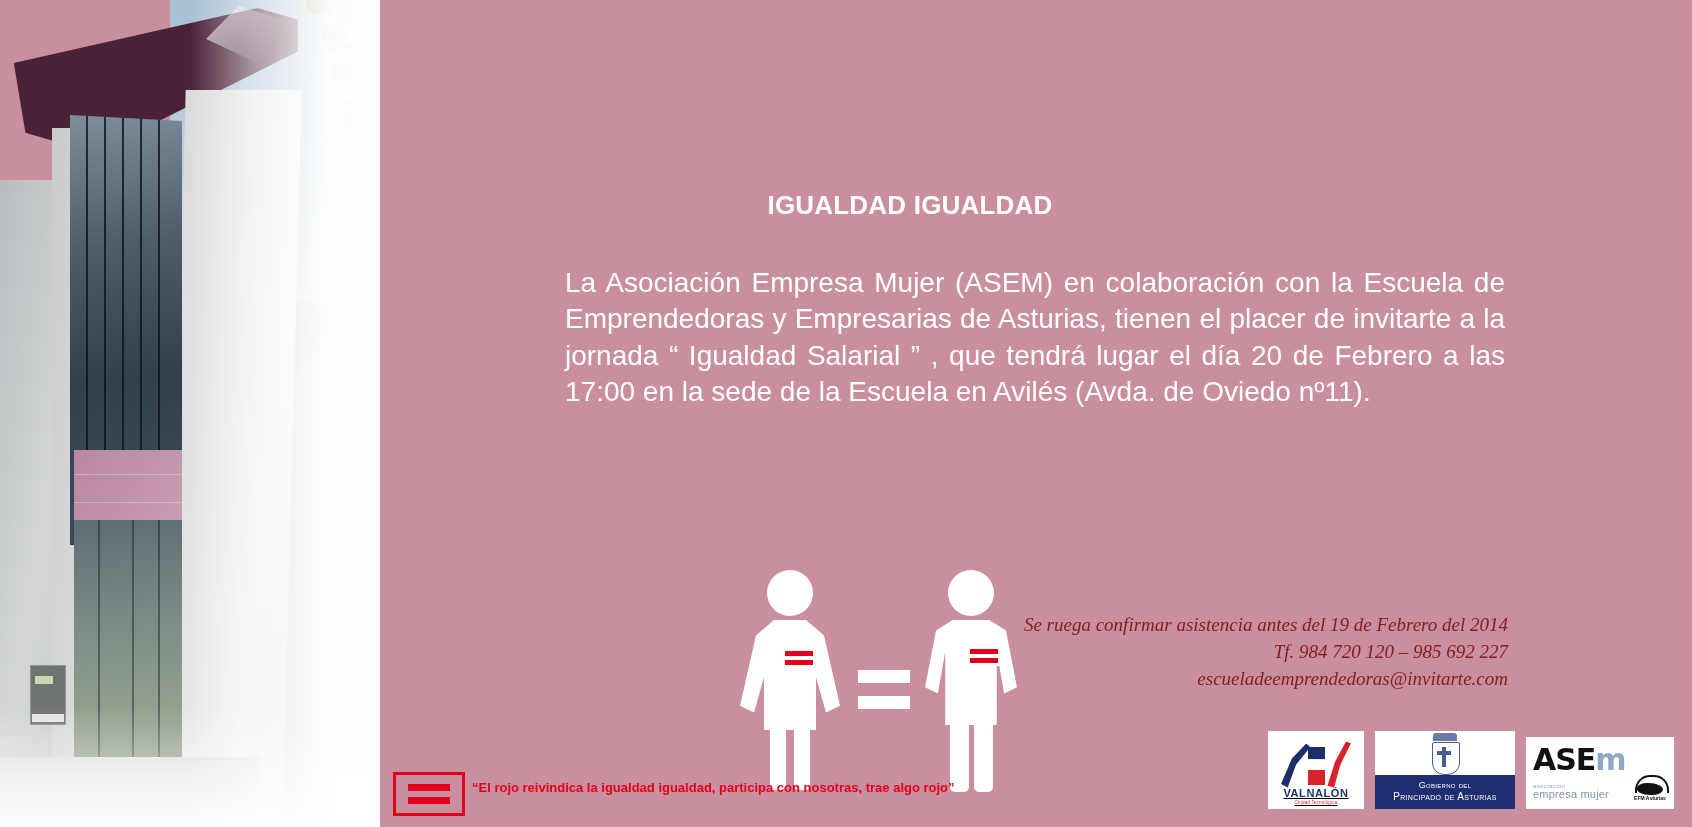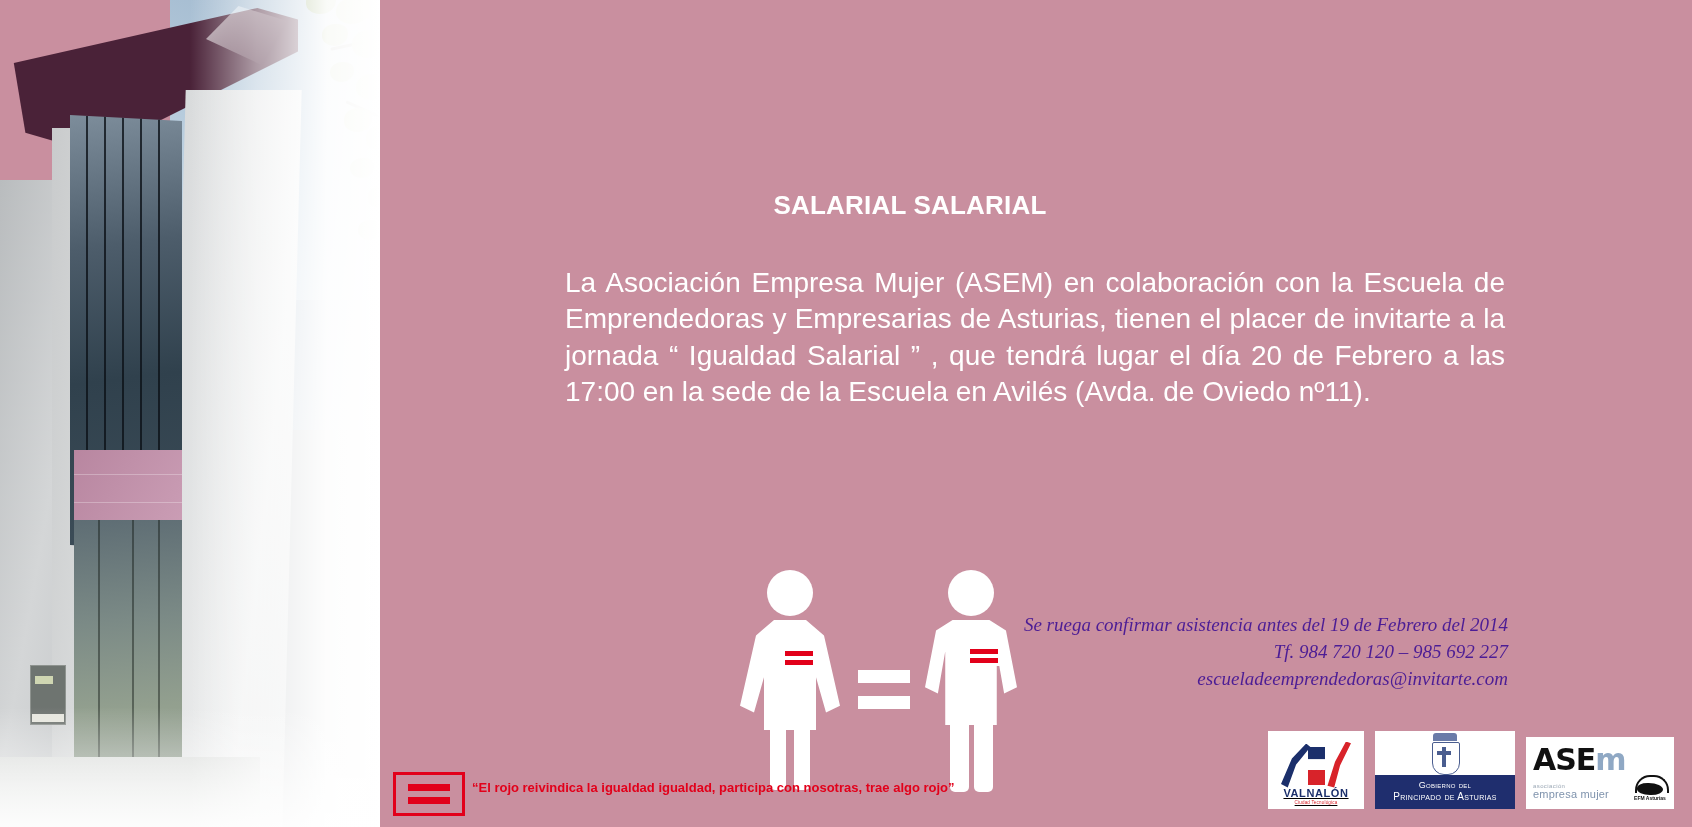--- a/index.html
+++ b/index.html
@@ -125,21 +125,21 @@
   }
   .body-text{
     position:absolute;left:565px;top:265px;width:940px;
     color:#ffffff;font-size:28px;line-height:1.30;
     text-align:justify;text-justify:inter-word;
   }
   .body-text p{margin:0;}
 
   .rsvp{
     position:absolute;right:184px;top:612px;width:520px;
-    color:#4c1d95;text-align:right;
+    color:#7f1d1d;text-align:right;
     font-family:"Liberation Serif",serif;font-style:italic;
     font-size:19px;line-height:1.42;
   }
   .rsvp div{white-space:nowrap;}
 
   
   .picto{
     position:absolute;left:740px;top:570px;width:280px;height:200px;
   }
   .figure{position:absolute;top:0;}
@@ -342,21 +342,21 @@
     <div class="plaque">
         <b></b>
         <s></s>
       </div>
     <div class="ground"></div>
 
     <div class="fade"></div>
     <div class="fade-bottom"></div>
   </div>
 
-  <div class="title">SALARIAL SALARIAL</div>
+  <div class="title">IGUALDAD IGUALDAD</div>
 
   <div class="body-text">
     <p>La Asociación Empresa Mujer (ASEM) en colaboración con la Escuela de Emprendedoras y Empresarias de Asturias, tienen el placer de invitarte a la jornada “ Igualdad Salarial ” , que tendrá lugar el día  20 de Febrero a las 17:00 en la sede de la Escuela en Avilés (Avda. de Oviedo nº11).</p>
   </div>
 
   <div class="rsvp">
     <div>Se ruega confirmar asistencia antes del 19 de Febrero del 2014</div>
     <div>Tf. 984 720 120 – 985 692 227</div>
     <div>escueladeemprendedoras@invitarte.com</div>
   </div>

